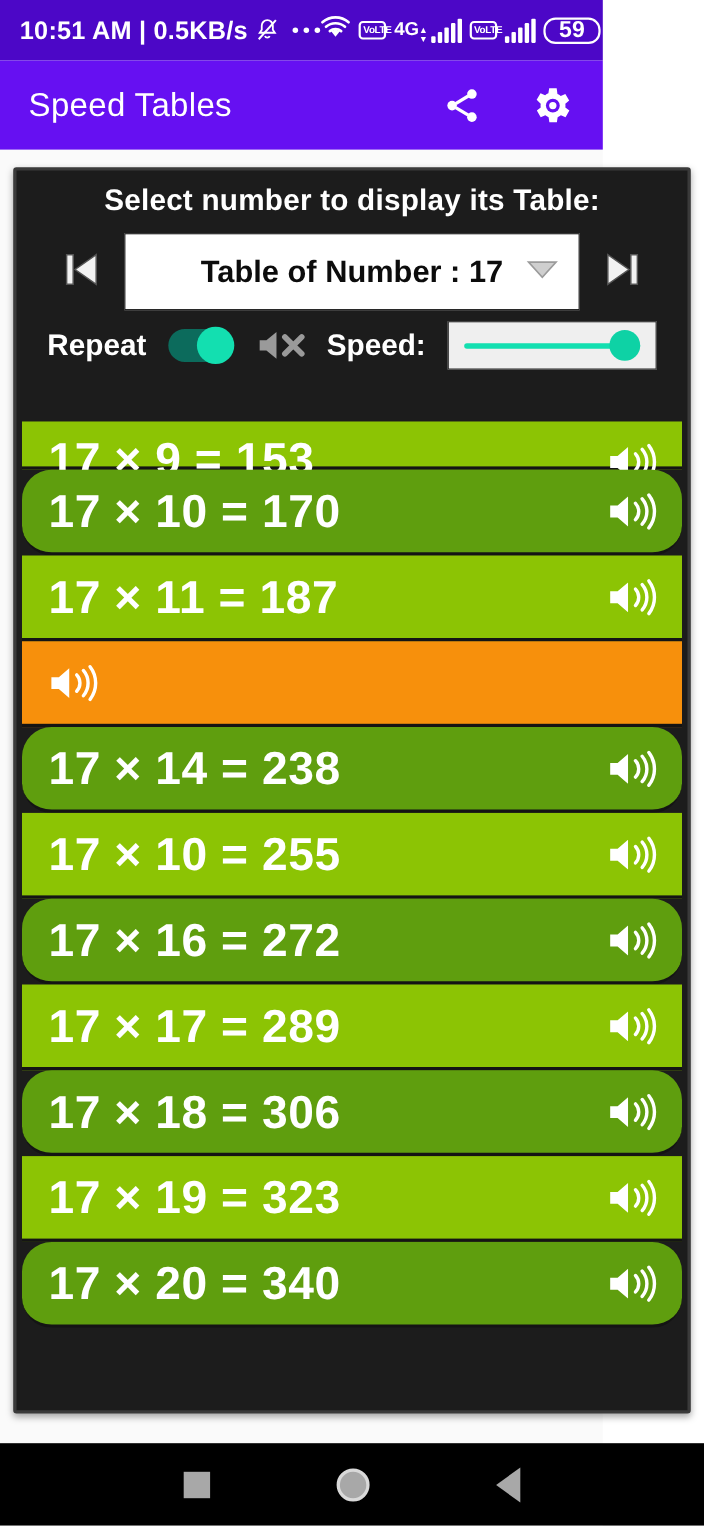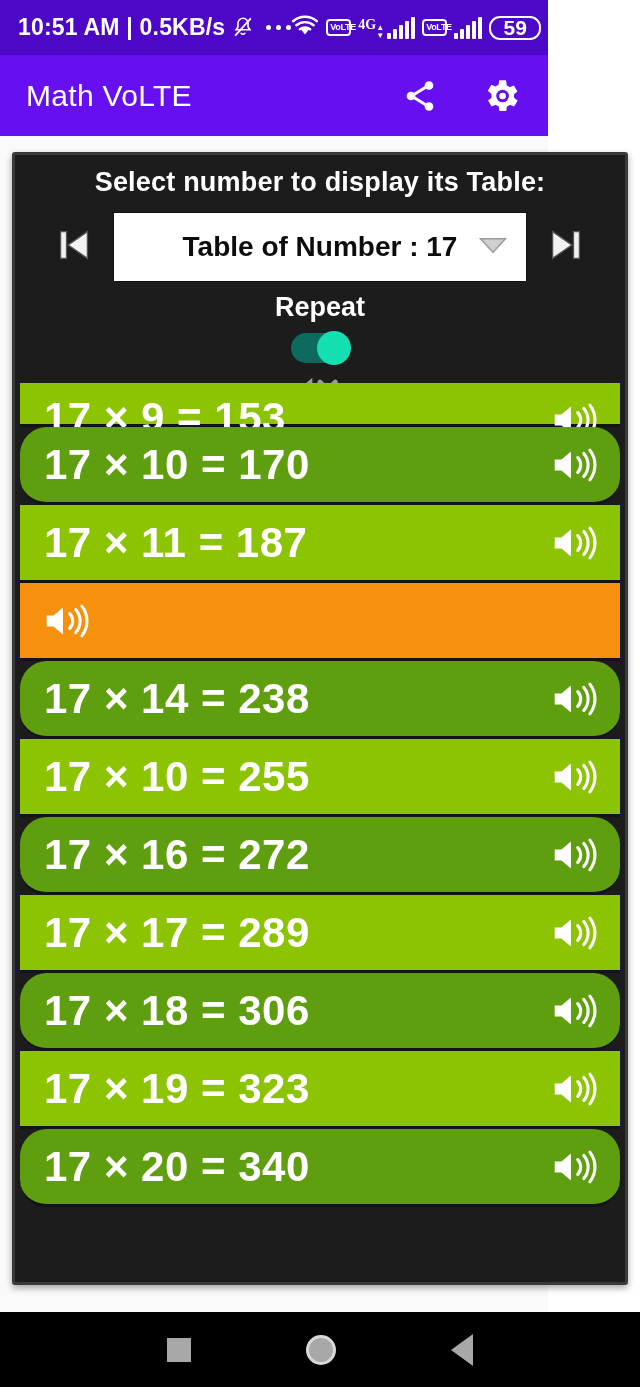--- a/index.html
+++ b/index.html
@@ -27,21 +27,21 @@
   .volte {
     border:2px solid #fff; border-radius:4px; color:#fff;
     font-size:9px; font-weight:bold; line-height:9px; text-align:center;
     padding:2px 2px; width:25px; letter-spacing:-.3px;
   }
   .bars { display:flex; align-items:flex-end; gap:2px; height:22px; }
   .bars b { width:4px; background:#fff; display:block; border-radius:1px; }
   .bars b:nth-child(1){height:6px;} .bars b:nth-child(2){height:10px;}
   .bars b:nth-child(3){height:14px;} .bars b:nth-child(4){height:18px;}
   .bars b:nth-child(5){height:22px;}
-  .g4 { font-size:14px; font-weight:bold; align-self:flex-start; margin-right:-2px;font-family:Liberation Serif, serif; }
+  .g4 { font-size:17px; font-weight:bold; align-self:flex-start; margin-right:-2px; }
   .sig-wrap { display:flex; align-items:flex-end; gap:2px; }
   .updown { display:flex; flex-direction:column; gap:1px; margin-right:1px; }
   .updown span { font-size:8px; line-height:7px; }
   .battery {
     border:2px solid #fff; border-radius:11px; height:24px; min-width:52px;
     display:flex; align-items:center; justify-content:center;
     font-size:21px; font-weight:bold; padding:0 7px;
   }
 
   
@@ -69,21 +69,21 @@
   .select-row { display:flex; align-items:center; justify-content:center; padding:0 26px; }
   .spinner {
     flex:1; background:#ffffff; height:70px; margin:0 16px;
     display:flex; align-items:center; justify-content:center;
     position:relative; border:1px solid #111;
   }
   .spinner-text { font-size:28px; font-weight:bold; color:#0c0c0c; }
   .spinner-caret { position:absolute; right:18px; top:50%; transform:translateY(-50%); }
 
   .controls-row {
-    display:flex; align-items:center; padding:10px 18px 8px 18px; gap:10px;flex-direction:column;
+    display:flex; align-items:center; padding:10px 18px 8px 18px; gap:10px;
   }
   .ctl-label { color:#fff; font-size:27px; font-weight:bold; white-space:nowrap; }
   .toggle {
     width:58px; height:30px; border-radius:15px; background:#0c6b5c;
     position:relative; margin:0 10px; cursor:pointer;
   }
   .toggle .knob {
     position:absolute; right:-2px; top:-2px; width:34px; height:34px;
     border-radius:50%; background:#13dfb0;
   }
@@ -182,21 +182,21 @@
           <b></b>
           <b></b>
           <b></b>
           <b></b>
         </span>
       <span class="battery">59</span>
     </div>
   </div>
 
   <div class="appbar">
-    <span class="app-title">Math VoLTE</span>
+    <span class="app-title">Speed Tables</span>
     <div class="appbar-actions">
       <span class="icon-btn">
         <svg width="36" height="36" viewBox="0 0 24 24">
           <circle cx="18" cy="5" r="2.9" fill="#fff"></circle>
           <circle cx="6" cy="12" r="2.9" fill="#fff"></circle>
           <circle cx="18" cy="19" r="2.9" fill="#fff"></circle>
           <line x1="8.2" y1="10.8" x2="15.8" y2="6.2" stroke="#fff" stroke-width="2"></line>
           <line x1="8.2" y1="13.2" x2="15.8" y2="17.8" stroke="#fff" stroke-width="2"></line>
         </svg>
       </span>

